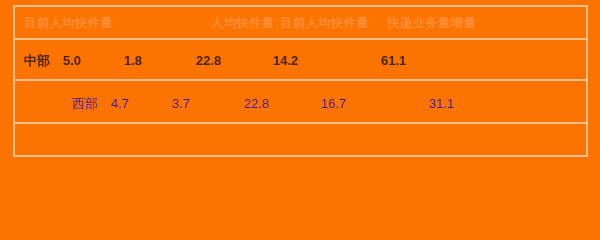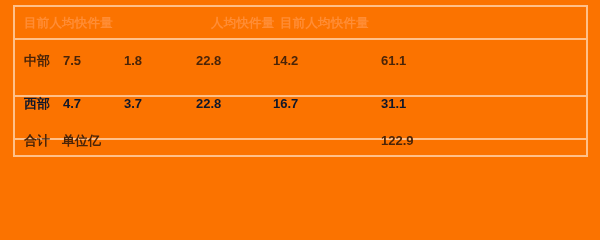--- a/index.html
+++ b/index.html
@@ -51,39 +51,40 @@
   #header-row .cell {
     top: 10px;
     font-size: 12.5px;
     font-weight: 700;
     color: #ff8d35;
     letter-spacing: 0.2px;
   }
 
   
   .data-row {
-    height: 57px;
+    height: 41px;
   }
   #row-zhongbu { top: 33px; }
   #row-xibu    { top: 76px; }
   #row-total   { top: 117px; height: 33px; }
 
   .data-row .cell,
   #row-total .cell {
     top: 14px;
     font-size: 13px;
   }
 
   .strong .cell {
     font-weight: 700;
     color: #4a2408;
   }
   .muted .cell {
-    font-weight: 700;
-    color: #0f172a;
+    font-weight: 400;
+    color: #4c1d95;
+    margin-left: 48px;
   }
 
   #row-total .cell {
     top: 10px;
     font-weight: 700;
     color: #4a2408;
   }
 
   
   .c-label { left: 9px; }
@@ -107,39 +108,35 @@
 </style>
 </head>
 <body>
 
 <div id="table-wrap">
 
   <div class="row row-divider" id="header-row">
     <span class="cell h0">目前人均快件量</span>
     <span class="cell h2">人均快件量</span>
     <span class="cell h3">目前人均快件量</span>
+    <span class="cell h4">快递业务量增量</span>
   </div>
 
   <div class="row row-divider data-row strong" id="row-zhongbu">
     <span class="cell c-label">中部</span>
-    <span class="cell c0">7.5</span>
+    <span class="cell c0">5.0</span>
     <span class="cell c1">1.8</span>
     <span class="cell c2">22.8</span>
     <span class="cell c3">14.2</span>
     <span class="cell c4">61.1</span>
   </div>
 
   <div class="row row-divider data-row muted" id="row-xibu">
     <span class="cell c-label">西部</span>
     <span class="cell c0">4.7</span>
     <span class="cell c1">3.7</span>
     <span class="cell c2">22.8</span>
     <span class="cell c3">16.7</span>
     <span class="cell c4">31.1</span>
   </div>
 
-  <div class="row" id="row-total">
-    <span class="cell t-label">合计</span>
-    <span class="cell t-unit">单位亿</span>
-    <span class="cell t-value">122.9</span>
-  </div>
 
 </div>
 
 </body></html>

